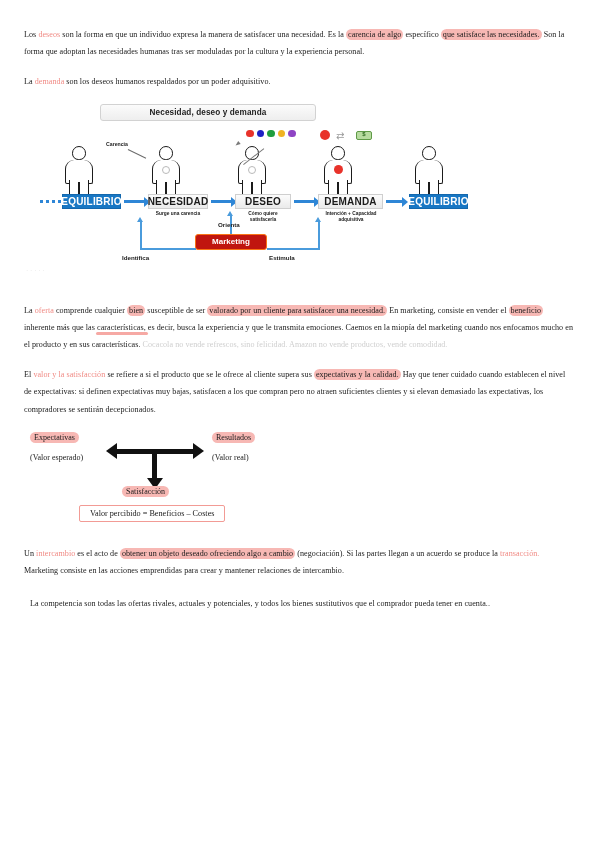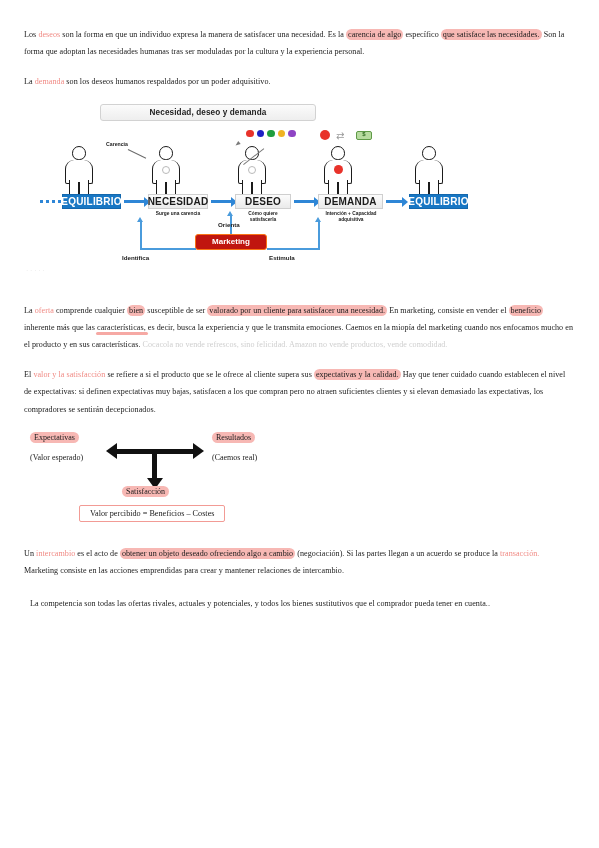--- a/index.html
+++ b/index.html
@@ -445,21 +445,21 @@
 
   <p class="para"><span>La </span><span class="term">oferta</span><span> comprende cualquier </span><span class="hl">bien</span><span> susceptible de ser </span><span class="hl">valorado por un cliente para satisfacer una necesidad.</span><span> En marketing, consiste en vender el </span><span class="hl">beneficio</span><span> inherente más que las </span><span class="scribble">características</span><span>, es decir, busca la experiencia y que le transmita emociones. Caemos en la miopía del marketing cuando nos enfocamos mucho en el producto y en sus características. </span><span class="faded">Cocacola no vende refrescos, sino felicidad. Amazon no vende productos, vende comodidad.</span></p>
 
   <p class="para"><span>El </span><span class="term">valor y la satisfacción</span><span> se refiere a si el producto que se le ofrece al cliente supera sus </span><span class="hl">expectativas y la calidad.</span><span> Hay que tener cuidado cuando establecen el nivel de expectativas: si definen expectativas muy bajas, satisfacen a los que compran pero no atraen suficientes clientes y si elevan demasiado las expectativas, los compradores se sentirán decepcionados.</span></p>
 
   <div class="diagram2">
     <div class="d2-label" style="left:6px; top:2px;"><span class="d2-pill">Expectativas</span></div>
     <div class="d2-label" style="left:6px; top:22px;">(Valor esperado)</div>
 
     <div class="d2-label" style="left:188px; top:2px;"><span class="d2-pill">Resultados</span></div>
-    <div class="d2-label" style="left:188px; top:22px;">(Caemos real)</div>
+    <div class="d2-label" style="left:188px; top:22px;">(Valor real)</div>
 
     <div class="d2-hbar" style="left:93px; top:18px; width:76px;"></div>
     <div class="d2-vbar" style="left:128px; top:18px; height:30px;"></div>
 
     <div class="d2-label" style="left:98px; top:56px;"><span class="d2-pill">Satisfacción</span></div>
 
     <div class="d2-formula" style="left:55px; top:74px;">Valor percibido = Beneficios – Costes</div>
   </div>
 
   <p class="para"><span>Un </span><span class="term">intercambio</span><span> es el acto de </span><span class="hl">obtener un objeto deseado ofreciendo algo a cambio</span><span> (negociación). Si las partes llegan a un acuerdo se produce la </span><span class="term">transacción.</span><span> Marketing consiste en las acciones emprendidas para crear y mantener relaciones de intercambio.</span></p>

